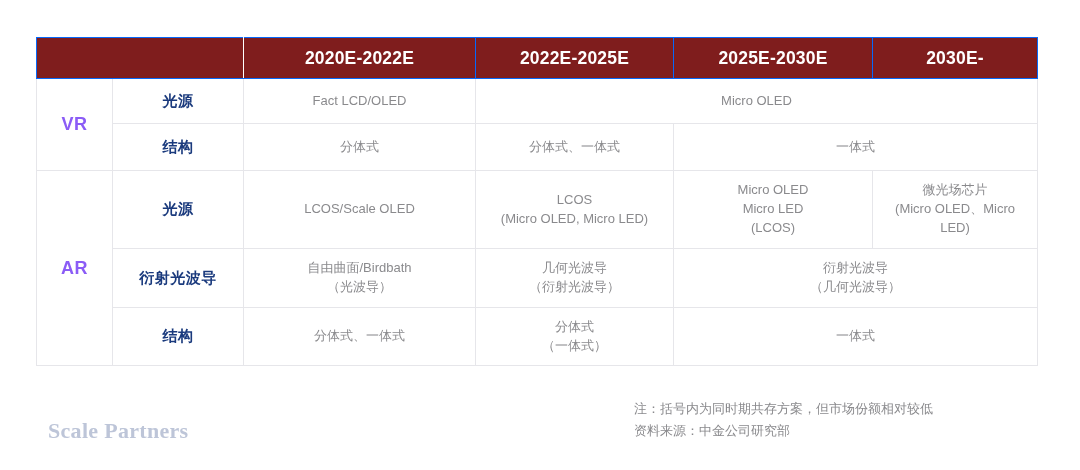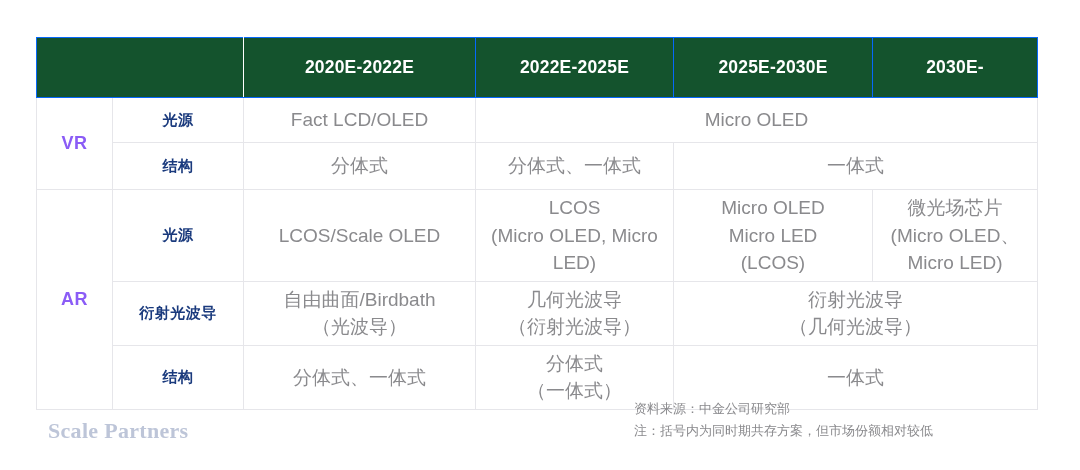--- a/index.html
+++ b/index.html
@@ -20,25 +20,25 @@
   }
   table.spec td, table.spec th {
     border:1px solid #e6e6ea;
     text-align:center;
     vertical-align:middle;
     padding:4px 6px;
   }
 
   
   tr.head th {
-    background:#14532d;
+    background:#7f1d1d;
     color:#ffffff;
     font-size:17.5px;
     font-weight:bold;
-    height:60px;
+    height:41px;
     border-color:#0668fa;
     letter-spacing:0.2px;
   }
   tr.head th.blank { border-right-color:#ffffff; }
 
   
   td.group {
     color:#8b5cf6;
     font-weight:bold;
     font-size:18px;
@@ -47,21 +47,21 @@
   
   td.attr {
     color:#1a3a7d;
     font-weight:bold;
     font-size:15px;
     letter-spacing:0.5px;
   }
   
   td.val {
     color:#8a8a8d;
-    font-size:19px;
+    font-size:13px;
     line-height:1.45;
     font-weight:normal;
   }
 
   
   col.c1 { width:76px;  }
   col.c2 { width:131px; }
   col.c3 { width:232px; }
   col.c4 { width:198px; }
   col.c5 { width:199px; }
@@ -152,17 +152,17 @@
         <td class="val">分体式<br>（一体式）</td>
         <td class="val" colspan="2">一体式</td>
       </tr>
 
     </tbody>
   </table>
 
   <div class="brand">Scale Partners</div>
 
   <div class="notes">
+    <div>注：括号内为同时期共存方案，但市场份额相对较低</div>
     <div>资料来源：中金公司研究部</div>
-    <div>注：括号内为同时期共存方案，但市场份额相对较低</div>
   </div>
 
 </div>
 
 </body></html>

